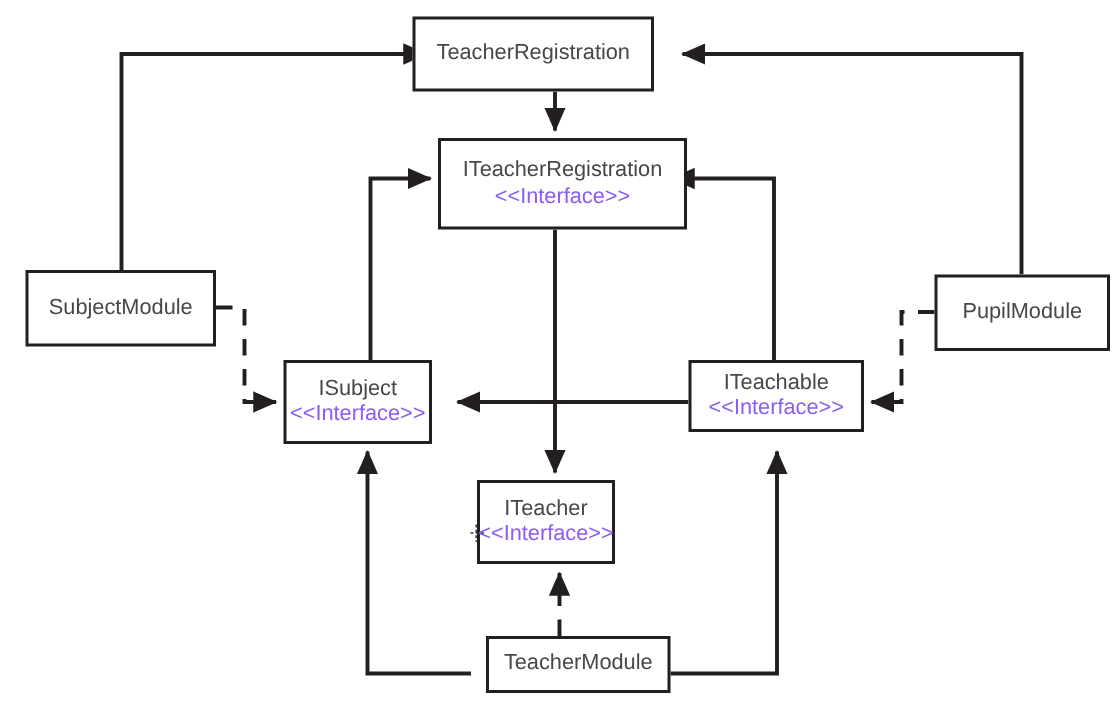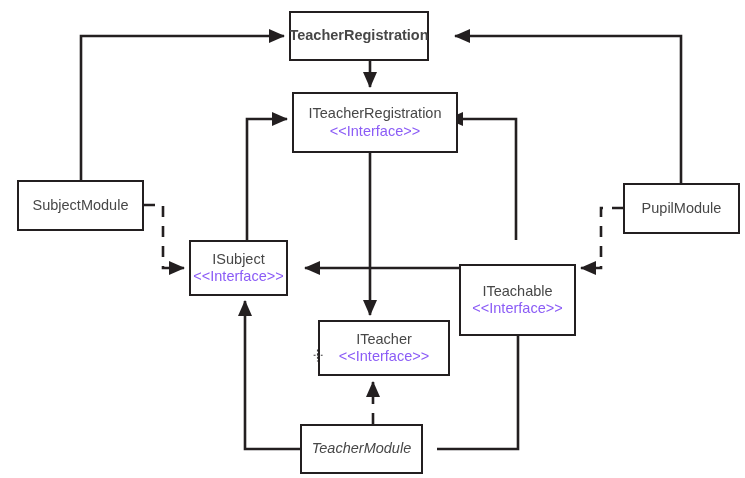--- a/index.html
+++ b/index.html
@@ -43,28 +43,28 @@
   .node .node-name {
     font-size: 14.5px;
     white-space: nowrap;
     color: #474747;
   }
   .node .node-stereotype {
     font-size: 14.5px;
     white-space: nowrap;
     color: #8b5cf6;
   }
-  #node-teacher-registration { left: 289px; top: 11px;  width: 140px; height: 50px; font-weight: bold; }
+  #node-teacher-registration { left: 275px; top: 11px;  width: 161px; height: 50px; }
   #node-iteacher-registration { left: 292px; top: 92px;  width: 166px; height: 61px; }
   #node-subject-module      { left: 17px;  top: 180px; width: 127px; height: 51px; }
   #node-pupil-module        { left: 623px; top: 183px; width: 117px; height: 51px; }
   #node-isubject            { left: 189px; top: 240px; width: 99px; height: 56px; }
-  #node-iteachable          { left: 459px; top: 240px; width: 117px; height: 72px; margin-top: 24px; }
-  #node-iteacher            { left: 318px; top: 320px; width: 132px; height: 56px; }
-  #node-teacher-module      { left: 300px; top: 424px; width: 123px; height: 50px; font-style: italic; }
+  #node-iteachable          { left: 459px; top: 240px; width: 117px; height: 48px; }
+  #node-iteacher            { left: 318px; top: 320px; width: 92px; height: 56px; }
+  #node-teacher-module      { left: 324px; top: 424px; width: 123px; height: 38px; }
   .caret-artifact {
     position: absolute;
     z-index: 9;
     width: 13px;
     height: 13px;
     pointer-events: none;
   }
 </style>
 </head>
 <body>

